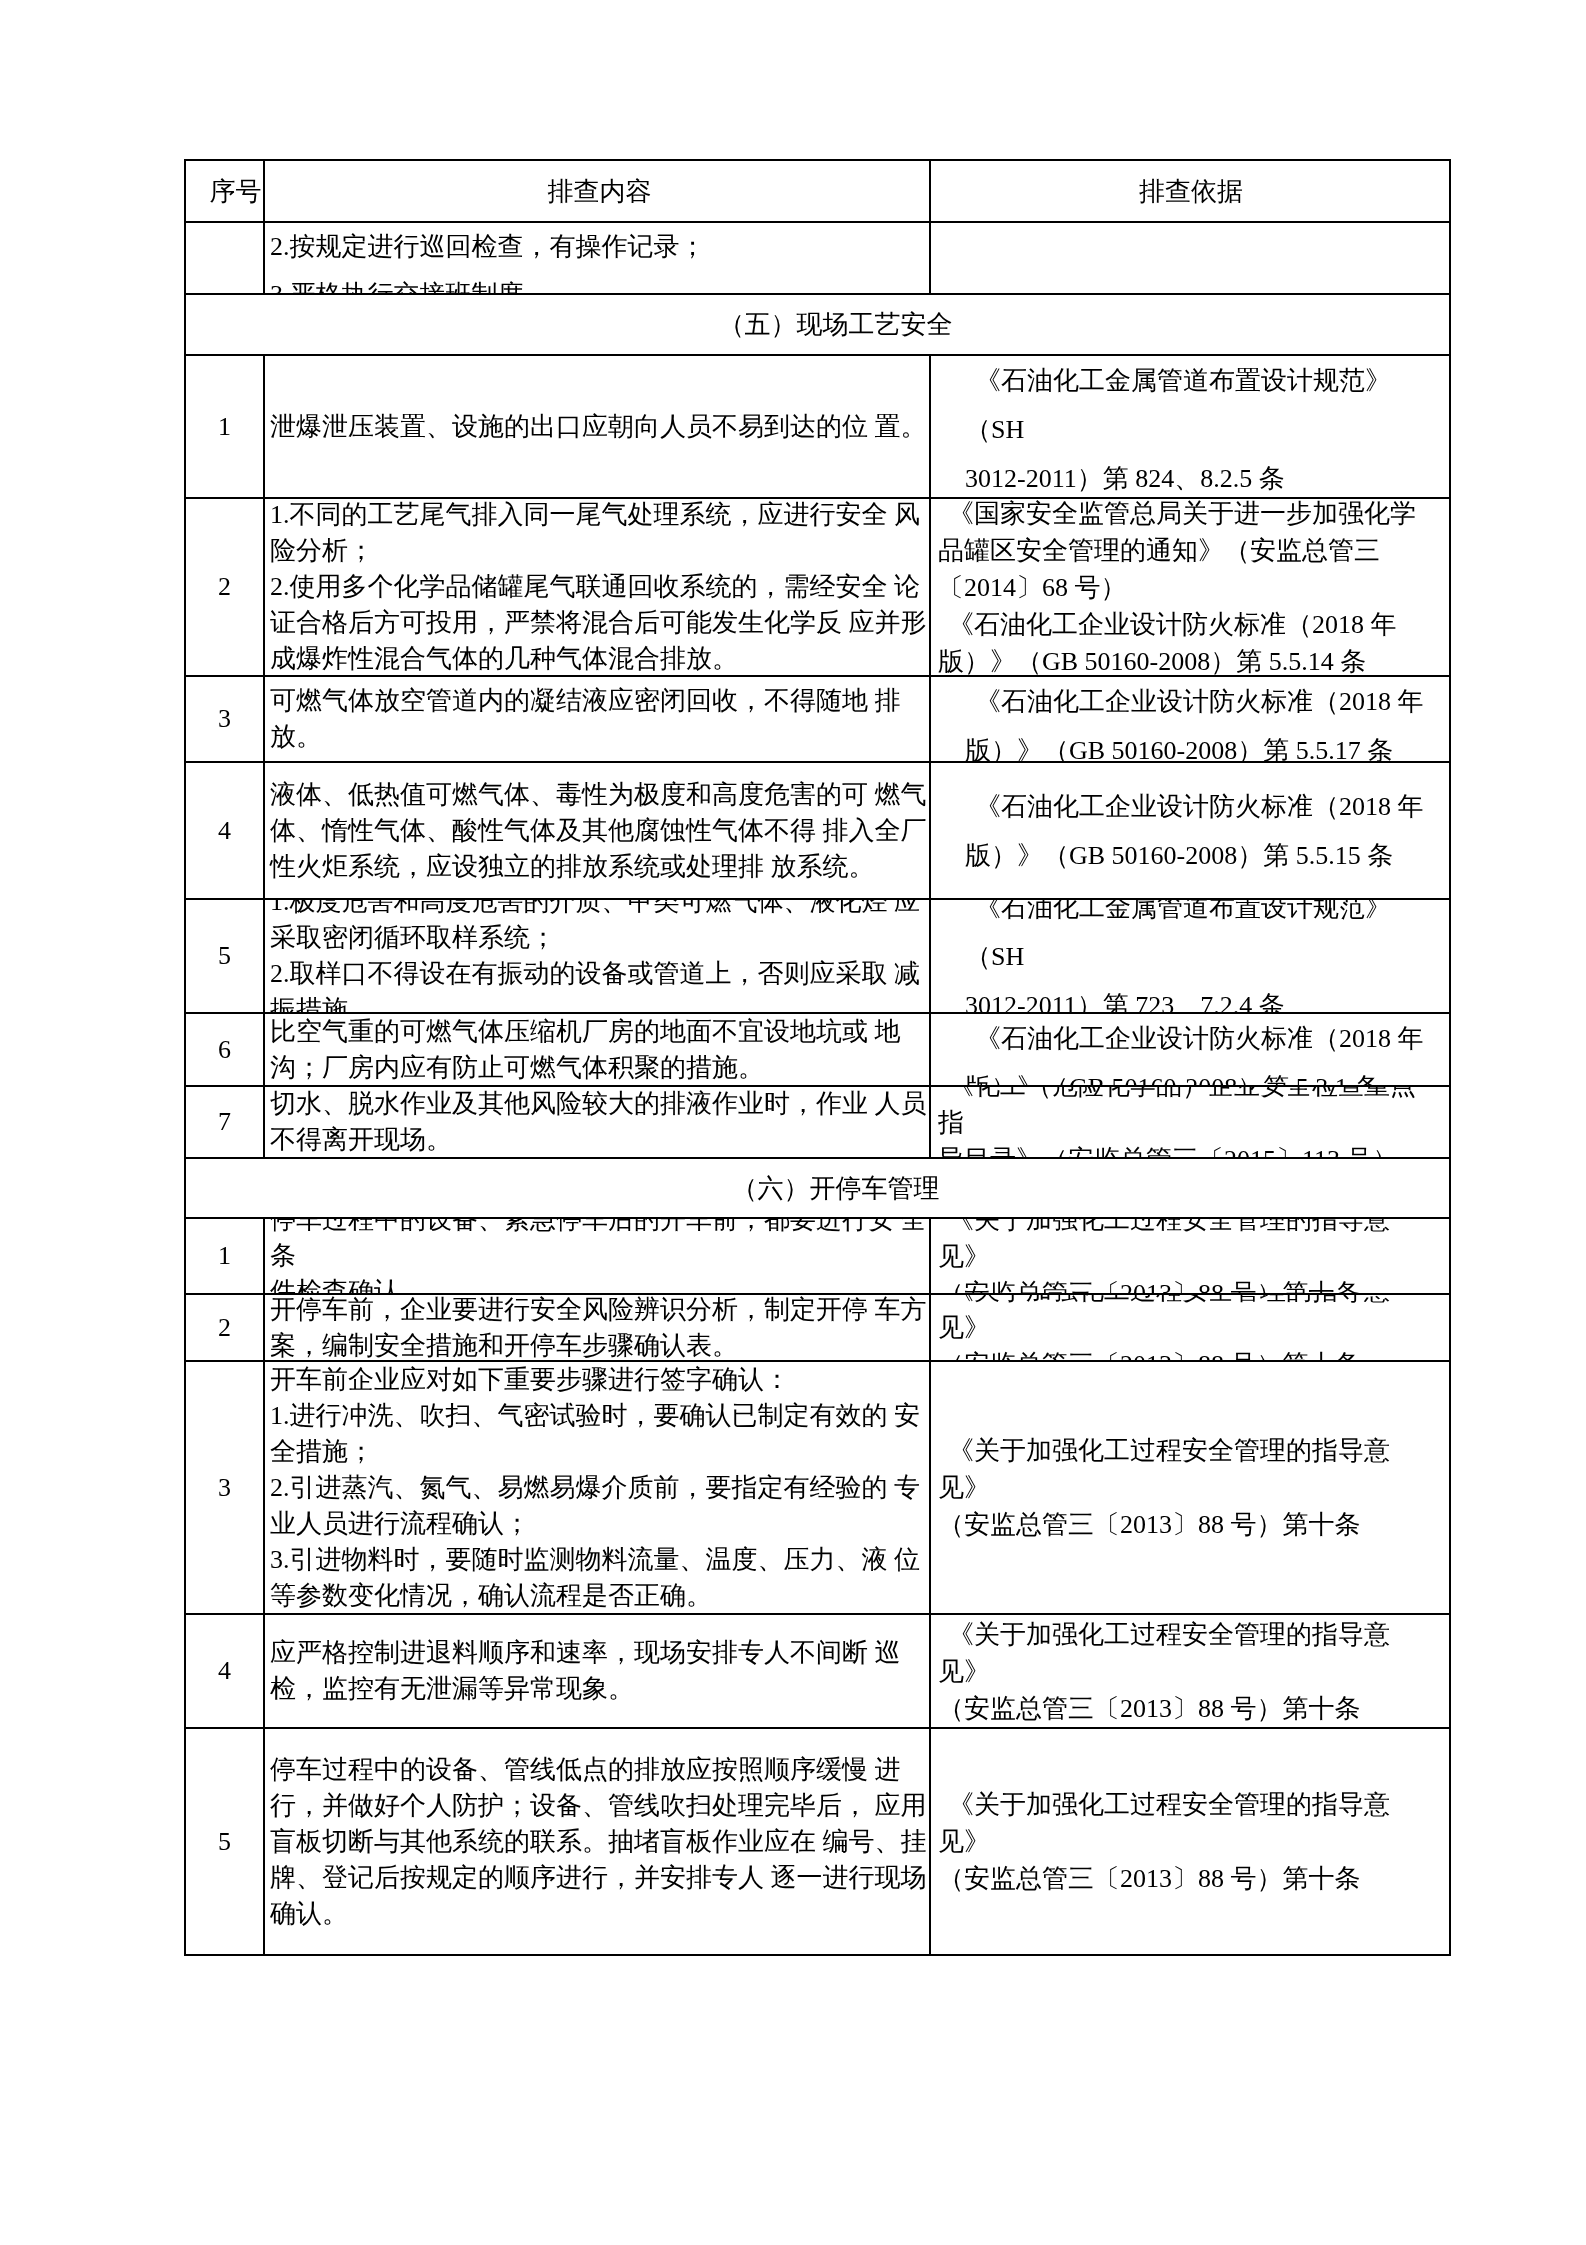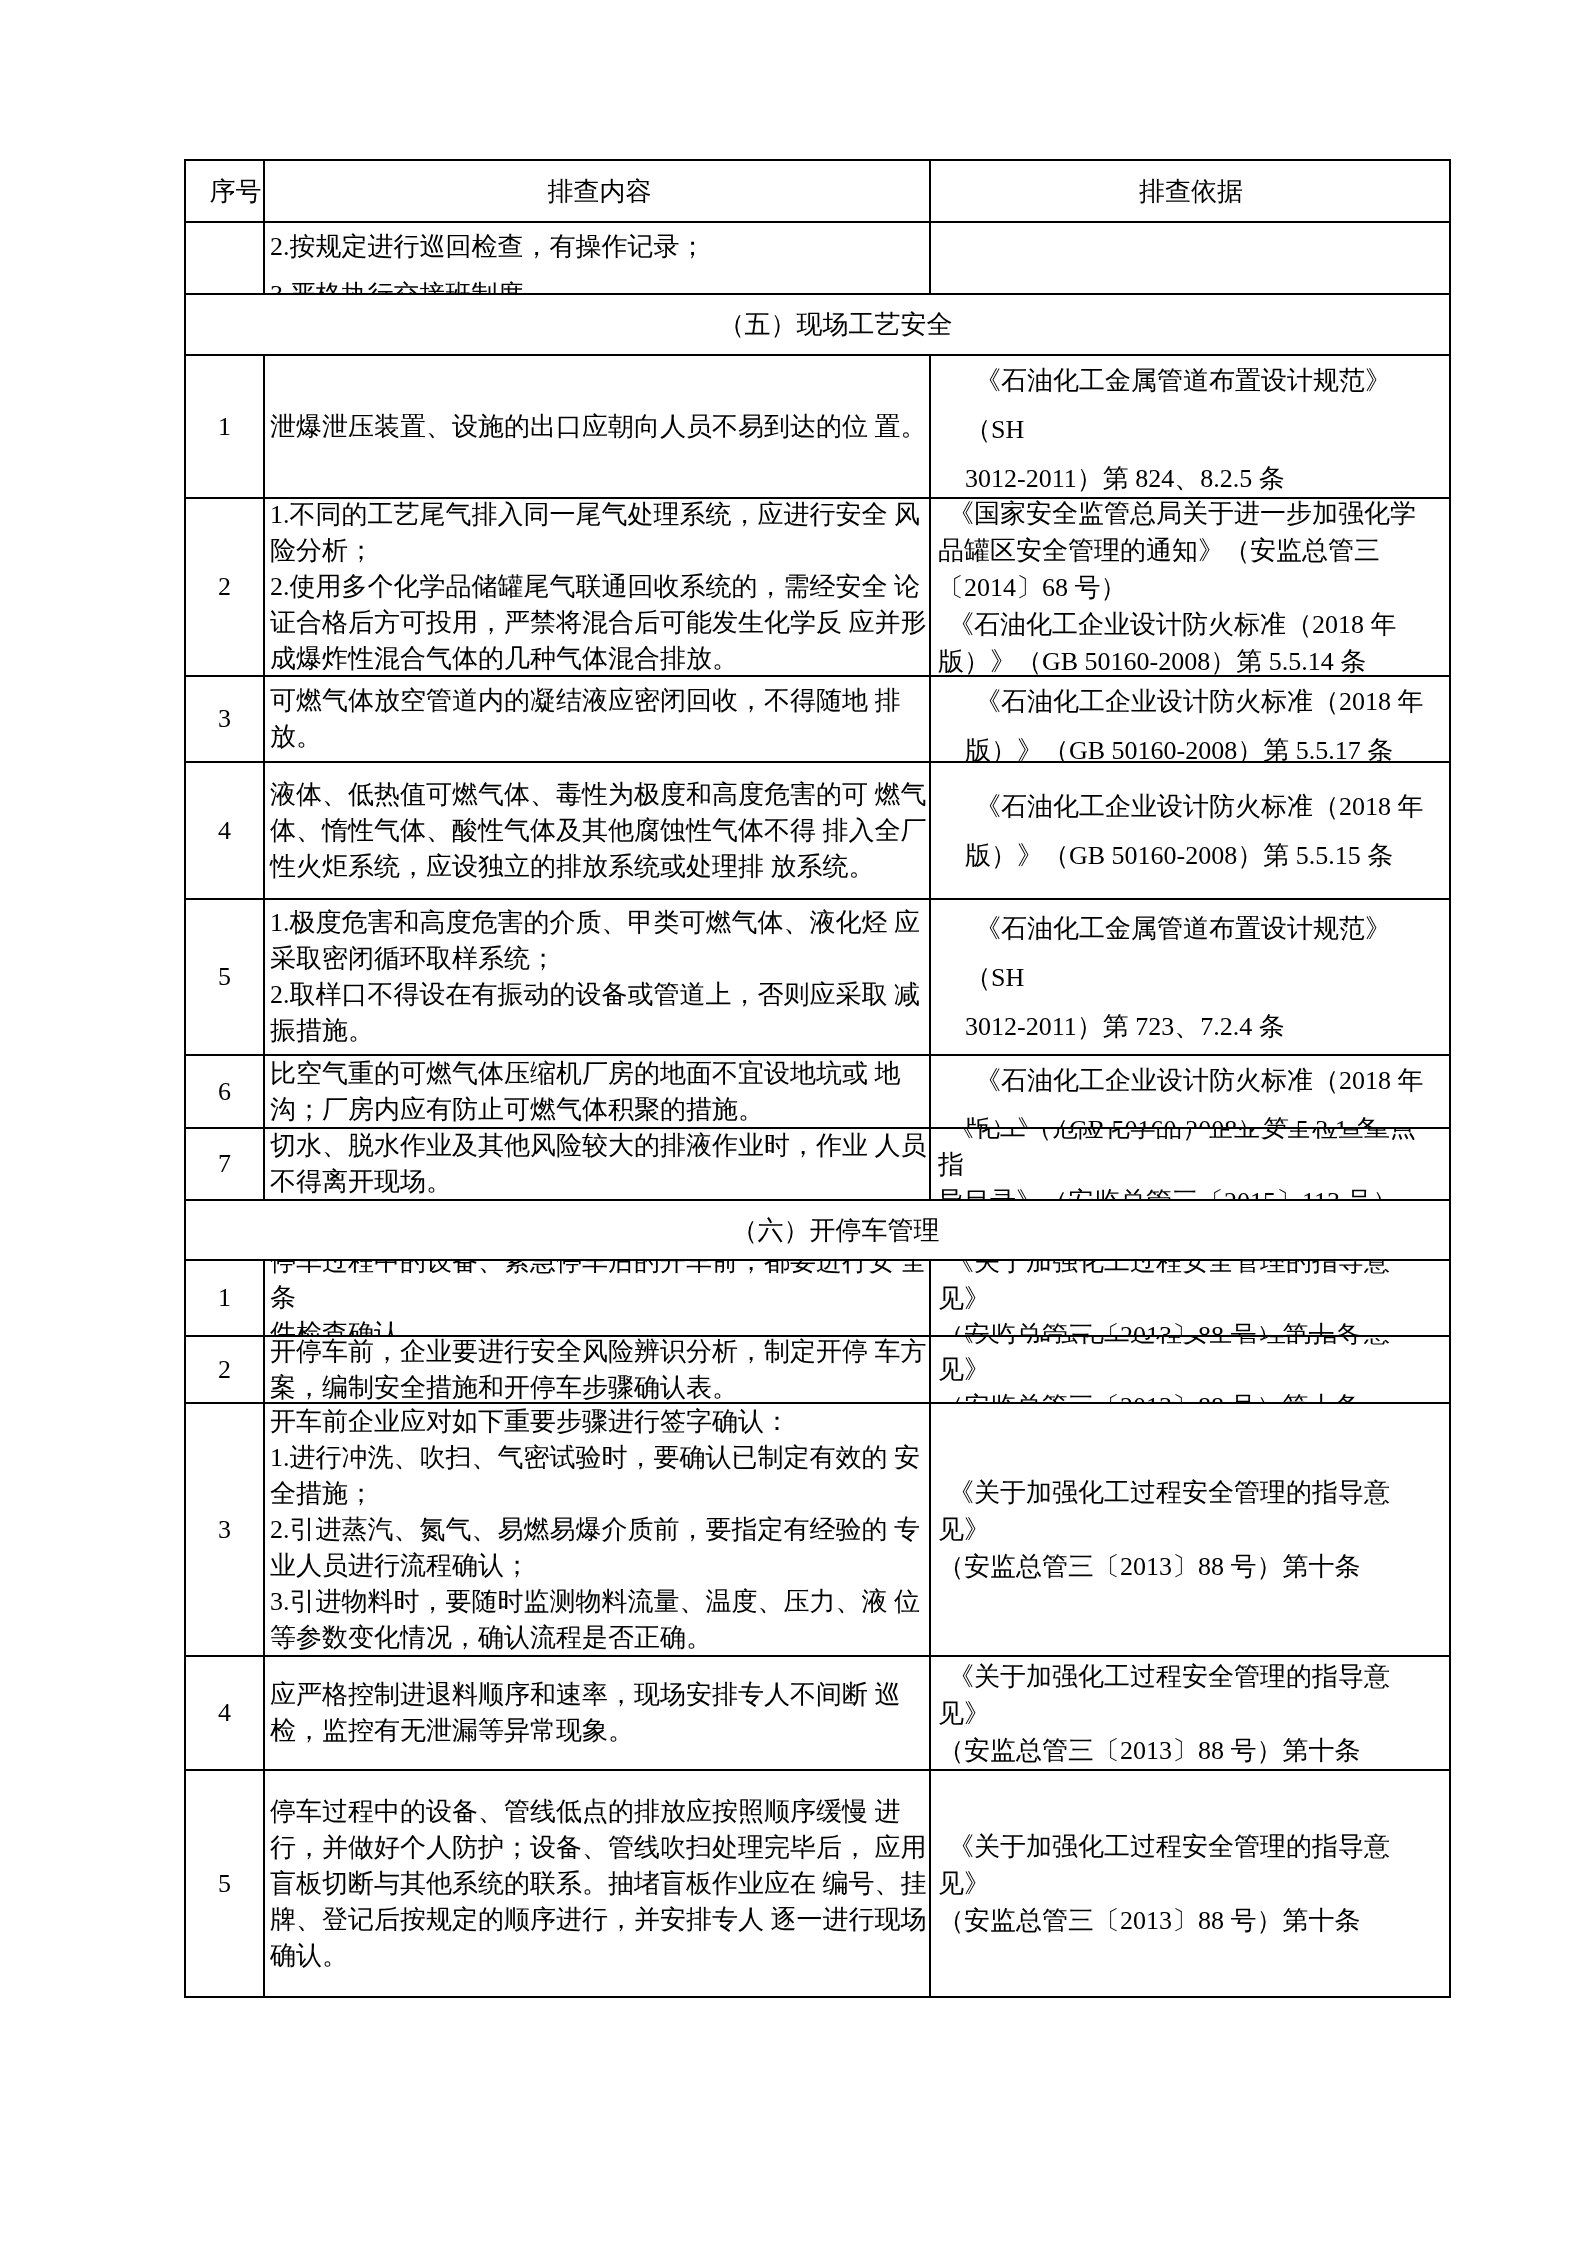--- a/index.html
+++ b/index.html
@@ -27,21 +27,21 @@
     overflow:hidden;
     display:flex;flex-direction:column;justify-content:center;
     box-sizing:border-box;
   }
   .cw.top{justify-content:flex-start;}
   .cw.ovf{overflow:visible;}
   
   tr.rh64 .cw{height:60px}   tr.rh74 .cw{height:70px}
   tr.rh63 .cw{height:59px}   tr.rh145 .cw{height:141px}
   tr.rh180 .cw{height:176px} tr.rh88 .cw{height:84px}
-  tr.rh139 .cw{height:135px} tr.rh142 .cw{height:154px}
+  tr.rh139 .cw{height:135px} tr.rh142 .cw{height:112px}
   tr.rh75 .cw{height:71px}   tr.rh62 .cw{height:58px}
   tr.rh78 .cw{height:74px}   tr.rh69 .cw{height:65px}
   tr.rh255 .cw{height:251px} tr.rh116 .cw{height:112px}
   tr.rh229 .cw{height:225px}
   
   td.num-cell .cw{align-items:center;text-align:center;}
   td.content-cell .cw{padding-left:5px;padding-right:0;}
   td.basis-cell .cw{padding-left:7px;padding-right:5px;}
   .hdr .cw{align-items:center;text-align:center;padding-left:22px;}
   .section-cell .cw{align-items:center;text-align:center;padding-left:36px;}

